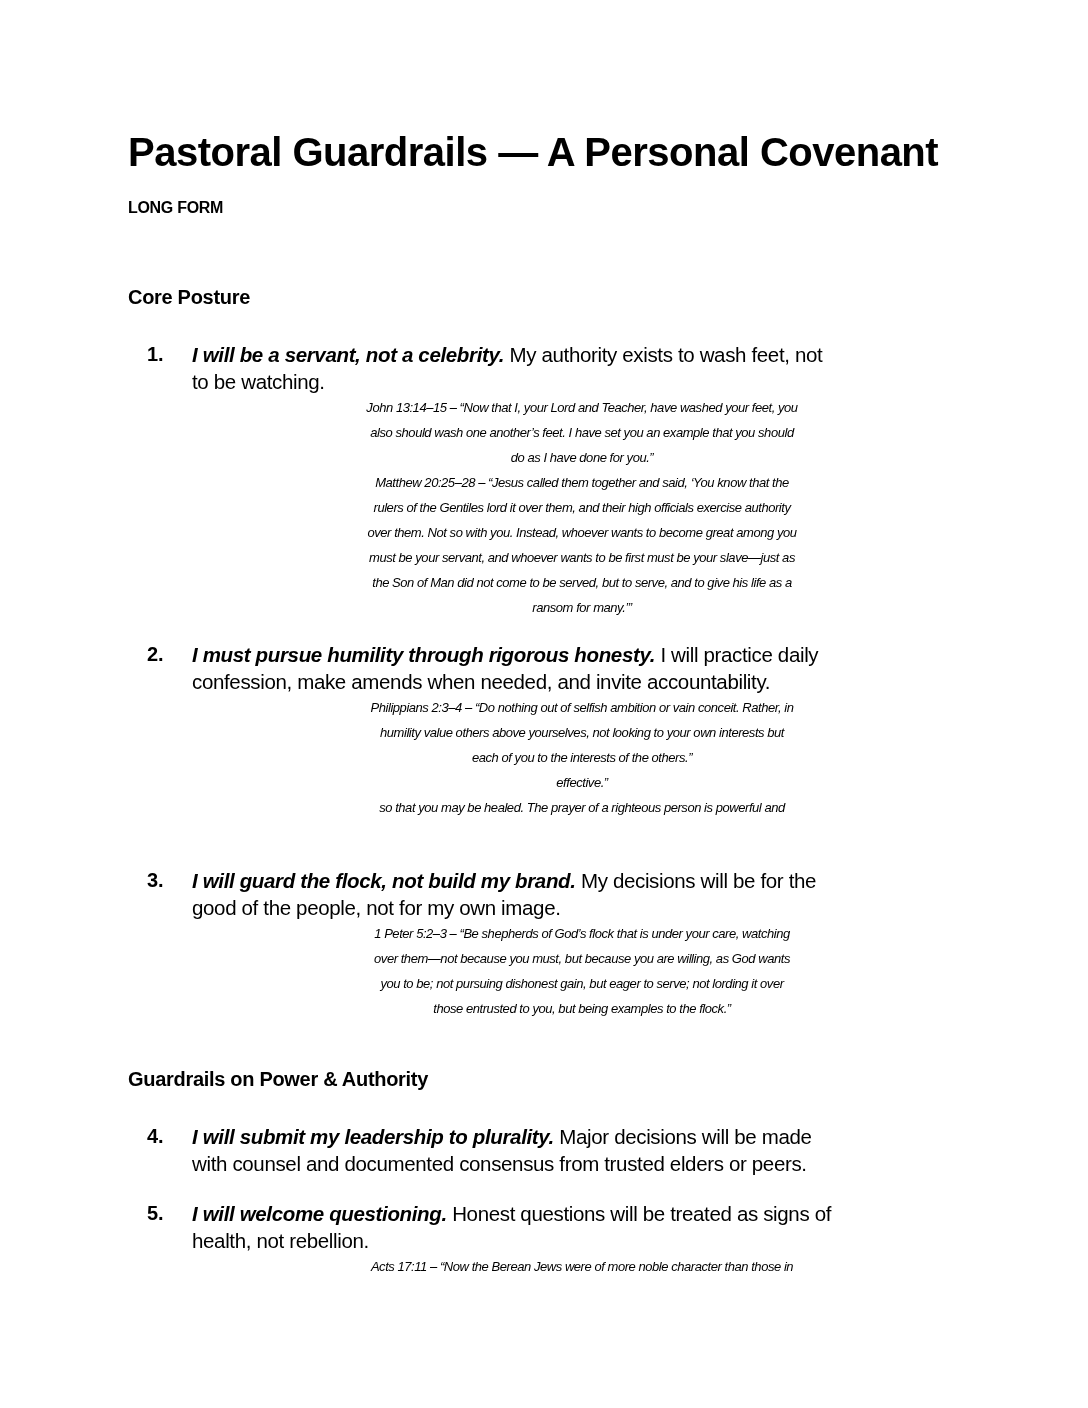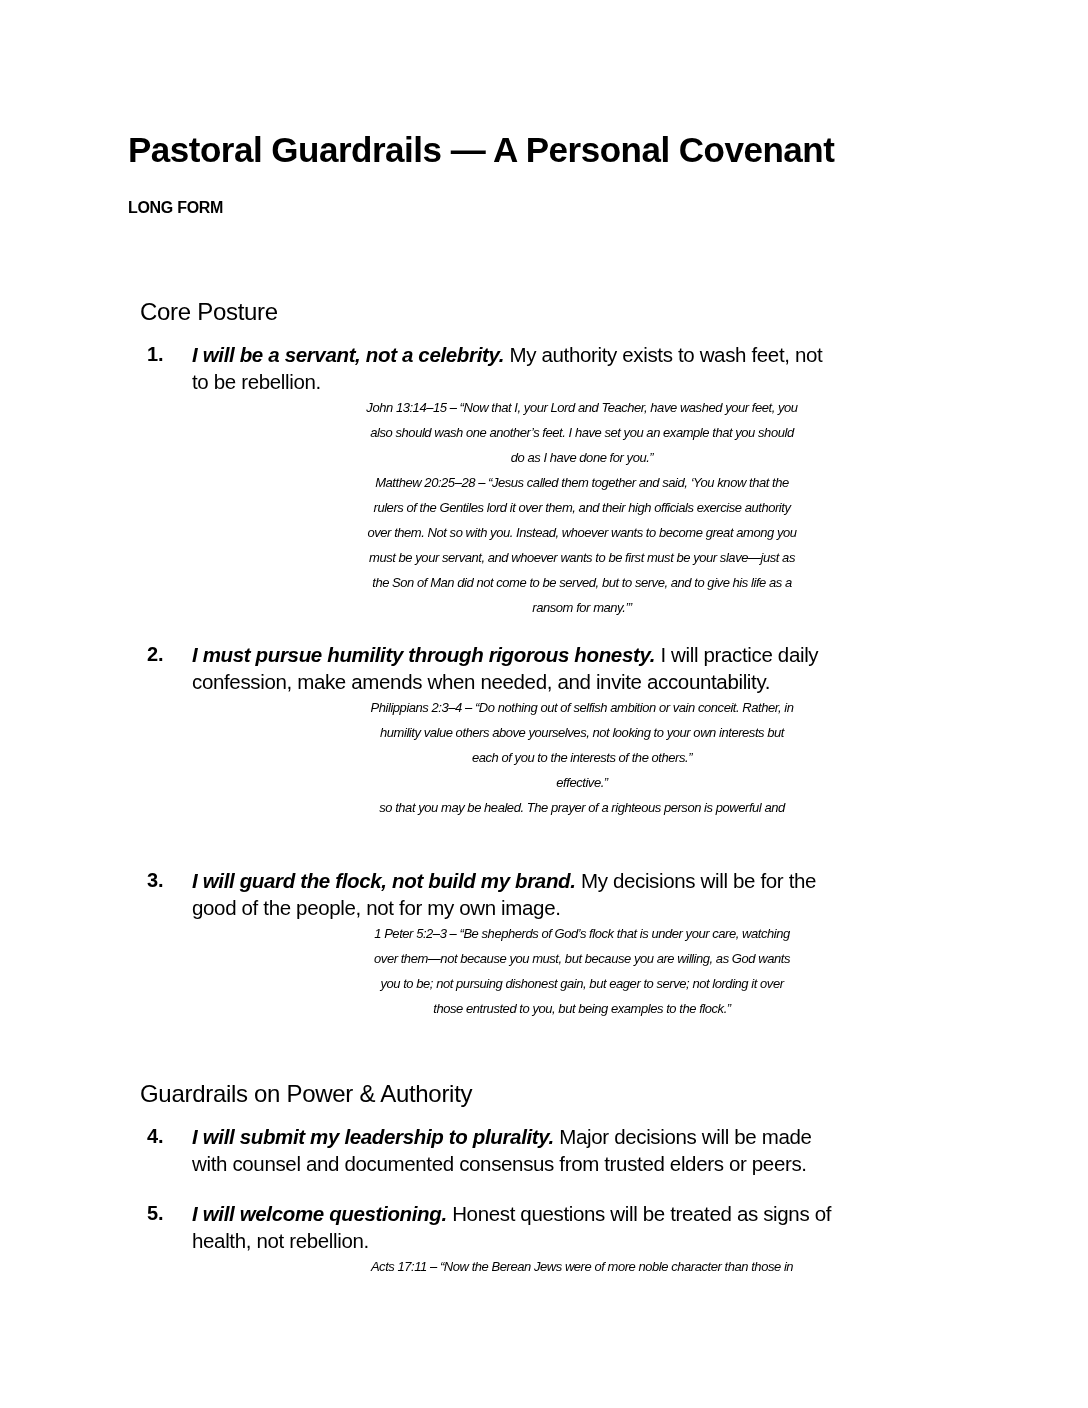--- a/index.html
+++ b/index.html
@@ -1,42 +1,42 @@
 <!DOCTYPE html>
 <html><head>
 <meta charset="utf-8">
 <style>
   html, body { margin: 0; padding: 0; background: #ffffff; }
   body { width: 1088px; height: 1408px; position: relative; overflow: hidden;
          font-family: "Liberation Sans", sans-serif; color: #000; }
   .page { position: absolute; left: 0; top: 0; width: 1088px; height: 1408px; }
-  .title { position: absolute; left: 128px; top: 130px; font-size: 35px; font-weight: bold; letter-spacing: -0.5px; margin: 0; white-space: nowrap; }
+  .title { position: absolute; left: 128px; top: 130px; font-size: 40px; font-weight: bold; letter-spacing: -0.5px; margin: 0; white-space: nowrap; }
   .subtitle { position: absolute; left: 128px; top: 199px; font-size: 16px; font-weight: bold; margin: 0; white-space: nowrap; letter-spacing: -0.3px; }
-  .section-h { position: absolute; left: 128px; font-size: 24px; font-weight: normal; margin: 12px; white-space: nowrap; letter-spacing: -0.3px; }
+  .section-h { position: absolute; left: 128px; font-size: 20px; font-weight: bold; margin: 0; white-space: nowrap; letter-spacing: -0.3px; }
   .item { position: absolute; left: 147px; width: 820px; }
   .num { position: absolute; left: 0; top: 0; font-size: 20px; font-weight: bold; line-height: 27px; }
   .body { position: absolute; left: 45px; top: 0; width: 780px; }
   .line { display: block; font-size: 20.5px; line-height: 27px; white-space: nowrap; letter-spacing: -0.35px; }
   .line b { font-weight: bold; font-style: italic; }
   .v { display: block; font-size: 13px; line-height: 25px; font-style: italic; white-space: nowrap; letter-spacing: -0.45px; text-align: center; }
 </style>
 </head>
 <body>
 
 <div class="page">
   <h1 class="title">Pastoral Guardrails — A Personal Covenant</h1>
   <h2 class="subtitle">LONG FORM</h2>
 
   <h3 class="section-h" style="top:286px;">Core Posture</h3>
 
   <div class="item" style="top:341px;">
     <span class="num">1.</span>
     <div class="body">
       <span class="line"><b>I will be a servant, not a celebrity.</b><span> My authority exists to wash feet, not</span></span>
-      <span class="line">to be rebellion.</span>
+      <span class="line">to be watching.</span>
       <span class="v">John 13:14–15 – “Now that I, your Lord and Teacher, have washed your feet, you</span>
       <span class="v">also should wash one another’s feet. I have set you an example that you should</span>
       <span class="v">do as I have done for you.”</span>
       <span class="v">Matthew 20:25–28 – “Jesus called them together and said, ‘You know that the</span>
       <span class="v">rulers of the Gentiles lord it over them, and their high officials exercise authority</span>
       <span class="v">over them. Not so with you. Instead, whoever wants to become great among you</span>
       <span class="v">must be your servant, and whoever wants to be first must be your slave—just as</span>
       <span class="v">the Son of Man did not come to be served, but to serve, and to give his life as a</span>
       <span class="v">ransom for many.’”</span>
     </div>

